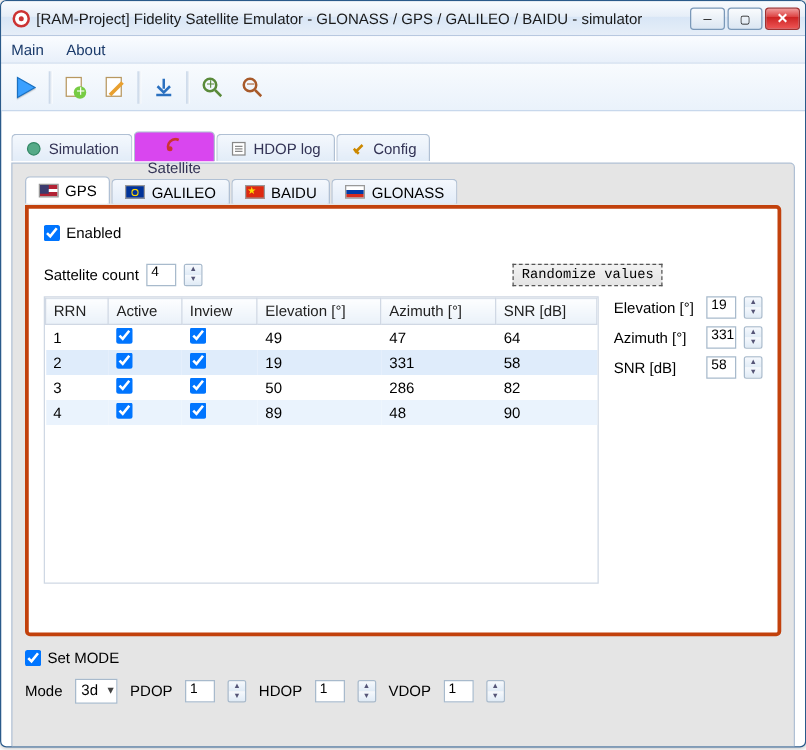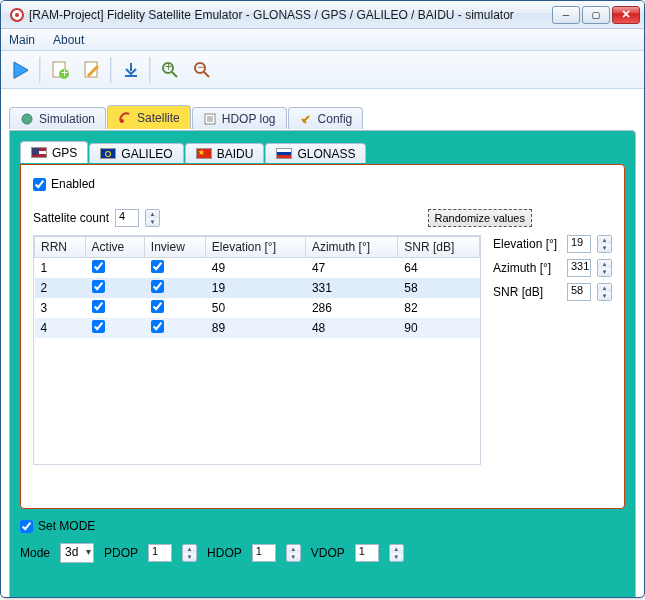--- a/index.html
+++ b/index.html
@@ -13,28 +13,28 @@
 .winbtn.close{background:linear-gradient(#f09a9a,#d44 40%,#c22 41%,#e55);border-color:#a03030;color:#fff;font-weight:bold;font-size:11px;}
 .menubar{height:22px;background:linear-gradient(#fafcff,#e8f0fa);display:flex;align-items:center;padding:0 8px;gap:18px;color:#1a3a6a;border-bottom:1px solid #c8d8ec;text-align:center;}
 .menubar span{cursor:default;}
 .toolbar{height:38px;background:linear-gradient(#f8fbfe,#eaf2fb);display:flex;align-items:center;padding:0 6px;gap:4px;border-bottom:1px solid #c8d8ec;}
 .toolbtn{width:28px;height:28px;display:flex;align-items:center;justify-content:center;border-radius:3px;}
 .toolbtn.play svg{filter:drop-shadow(0 1px 0 rgba(0,0,0,.2));}
 .sep{width:3px;height:26px;background:linear-gradient(90deg,#c0d0e4,#fff);}
 .content{padding:16px 8px;}
 .tabs{display:flex;position:relative;height:25px;}
 .tab{display:flex;align-items:center;gap:5px;padding:4px 10px;border:1px solid #b0c0d4;border-bottom:none;background:linear-gradient(#f4f8fd,#e2ecf8);color:#335;border-radius:4px 4px 0 0;margin-right:1px;position:relative;top:2px;height:22px;cursor:default;}
-.tab.active{background:#fde047;z-index:2;height:24px;top:0;}
+.tab.active{background:#d946ef;z-index:2;height:24px;top:0;flex-direction:column;}
 .tab .ticon{width:14px;height:14px;display:inline-flex;align-items:center;justify-content:center;}
-.tabpanel{border:1px solid #b0c0d4;padding:10px;border-radius:0 4px 4px 4px;min-height:470px;background:#14b8a6;}
+.tabpanel{border:1px solid #b0c0d4;padding:10px;border-radius:0 4px 4px 4px;min-height:470px;background:#e5e5e5;}
 .subtabs{display:flex;height:23px;}
 .subtab{display:flex;align-items:center;gap:5px;padding:3px 10px;border:1px solid #b0c0d4;border-bottom:none;border-radius:4px 4px 0 0;margin-right:1px;background:linear-gradient(#f4f8fd,#e2ecf8);position:relative;top:2px;height:20px;cursor:default;}
 .subtab.active{background:#fff;z-index:2;height:22px;top:0;}
 .flag{width:16px;height:11px;border:1px solid #999;display:inline-block;}
-.subpanel{border:1px solid #c2410c;padding:12px;border-radius:0 4px 4px 4px;min-height:345px;background:#fff;}
+.subpanel{border:3px solid #c2410c;padding:12px;border-radius:0 4px 4px 4px;min-height:345px;background:#fff;}
 .chk{display:flex;align-items:center;gap:5px;}
 .chk input{width:13px;height:13px;}
 .row{display:flex;align-items:center;gap:6px;}
 .spin{width:24px;height:18px;border:1px solid #a8bacc;background:#fff;text-align:left;padding:0 3px;font-size:11px;}
 .spinbtns{display:flex;flex-direction:column;width:15px;height:18px;border:1px solid #a8bacc;border-radius:2px;overflow:hidden;}
 .spinbtns div{flex:1;background:linear-gradient(#f6f9fd,#e0ebf6);font-size:6px;text-align:center;line-height:8px;color:#557;}
 .randbtn{padding:2px 6px;border:1px dashed #555;background:linear-gradient(#f2f2f2,#e4e4e4);font-size:11px;}
 table{border-collapse:collapse;width:100%;font-size:11px;}
 th{text-align:left;padding:3px 6px;background:linear-gradient(#fdfeff,#eaf1f9);border:1px solid #d0d8e4;font-weight:normal;color:#222;}
 td{padding:2px 6px;border-right:1px solid transparent;}
@@ -189,21 +189,21 @@
         </label>
 
         <div class="row" style="margin:18px 0 8px 0;">
           <span>Sattelite count</span>
           <span class="spin">4</span>
           <span class="spinbtns">
               <div>▲</div>
               <div>▼</div>
             </span>
           <span style="flex:1"></span>
-          <button class="randbtn" style="margin-right:80px;">Randomize values</button>
+          <button class="randbtn" style="margin-right:80px;font-family:Liberation Mono, monospace;">Randomize values</button>
         </div>
 
         <div style="display:flex;">
           <div style="flex:1;border:1px solid #cfd8e4;height:230px;overflow:auto;">
             <table>
               <thead>
                   <tr>
                 <th>RRN</th>
                 <th>Active</th>
                 <th>Inview</th>

